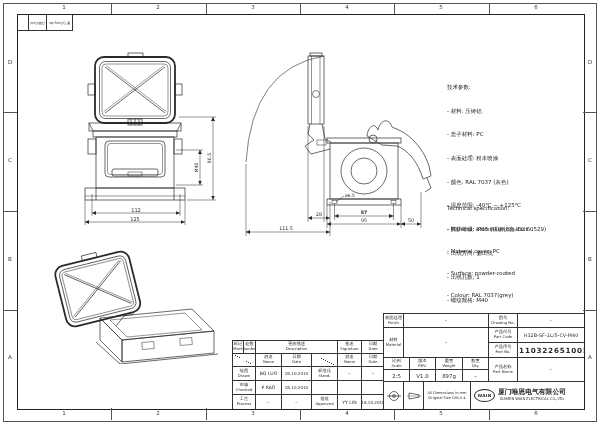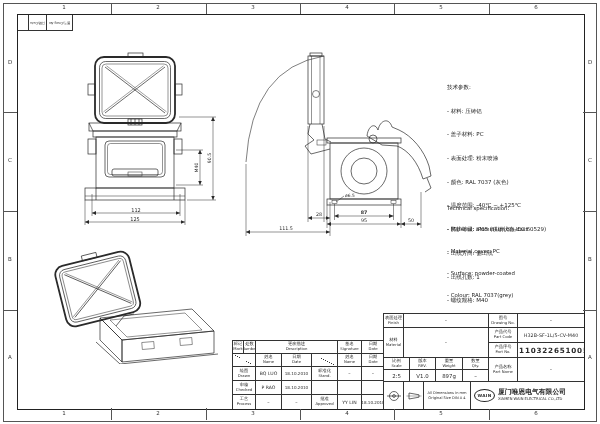--- a/index.html
+++ b/index.html
@@ -27,21 +27,21 @@
   .lab{flex-direction:column;line-height:1.12;text-align:center;}
   .lab .cn{font-size:4.3px;}
   .lab .en{font-size:3.8px;}
   .val{font-size:4.6px;white-space:nowrap;}
   .val-big{font-size:7.2px;letter-spacing:0.8px;font-weight:bold;}
   .val-code{font-size:4.8px;letter-spacing:0.1px;}
   .blockbox{border-left:0.8px solid #333;border-top:0.8px solid #333;background:#fff;}
   .diag{background:linear-gradient(to top right,transparent 49.2%,#333 49.2%,#333 50.4%,transparent 50.4%);}
   .note{flex-direction:column;line-height:1.25;text-align:center;}
   .note span{font-size:3.6px;}
-  .company{justify-content:flex-start;padding-left:3px;}
+  .company{justify-content:flex-start;padding-left:3px;text-align:center;}
   .logo-oval{width:19px;height:11px;border:1.1px solid #222;border-radius:50%;
              display:flex;align-items:center;justify-content:center;flex:none;}
   .logo-oval span{font-size:4.2px;font-weight:bold;letter-spacing:0.3px;}
   .company-txt{margin-left:3px;display:flex;flex-direction:column;line-height:1.15;}
   .company-cn{font-size:6.8px;font-weight:bold;white-space:nowrap;}
   .company-en{font-size:3.7px;white-space:nowrap;}
   svg text{font-family:"DejaVu Sans",sans-serif;fill:#2a2a2a;}
 </style>
 </head>
 <body>

